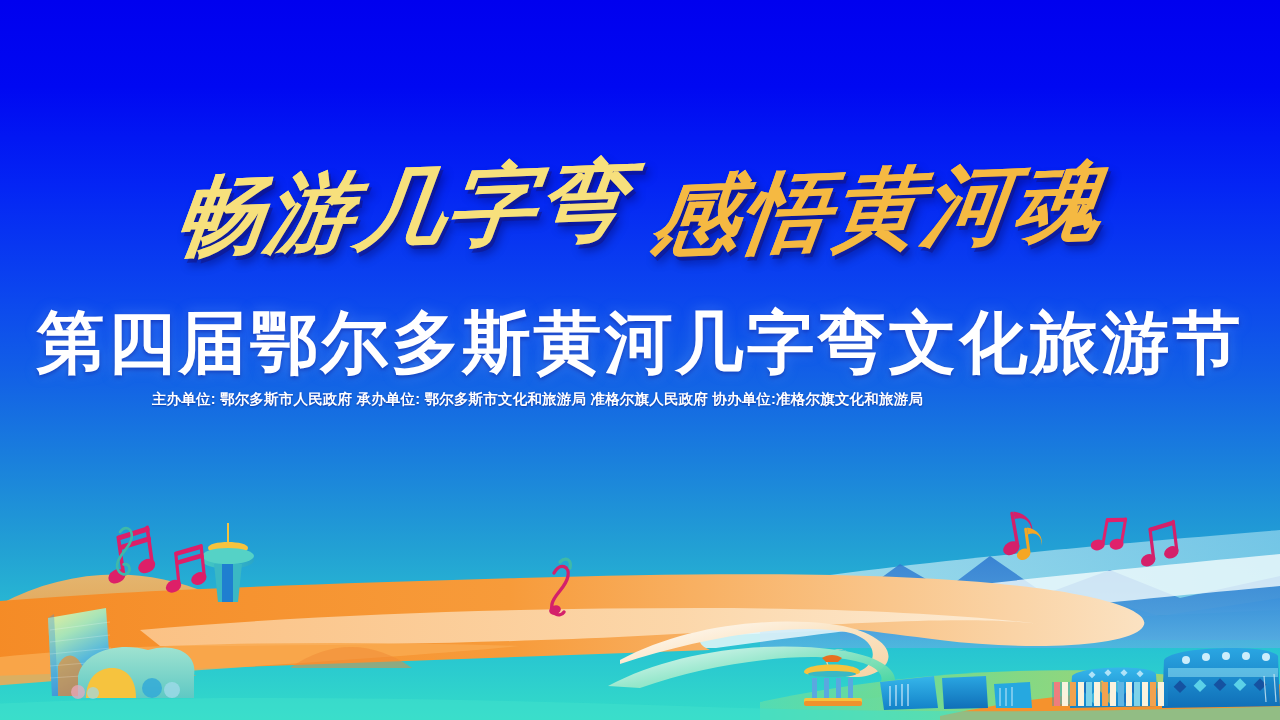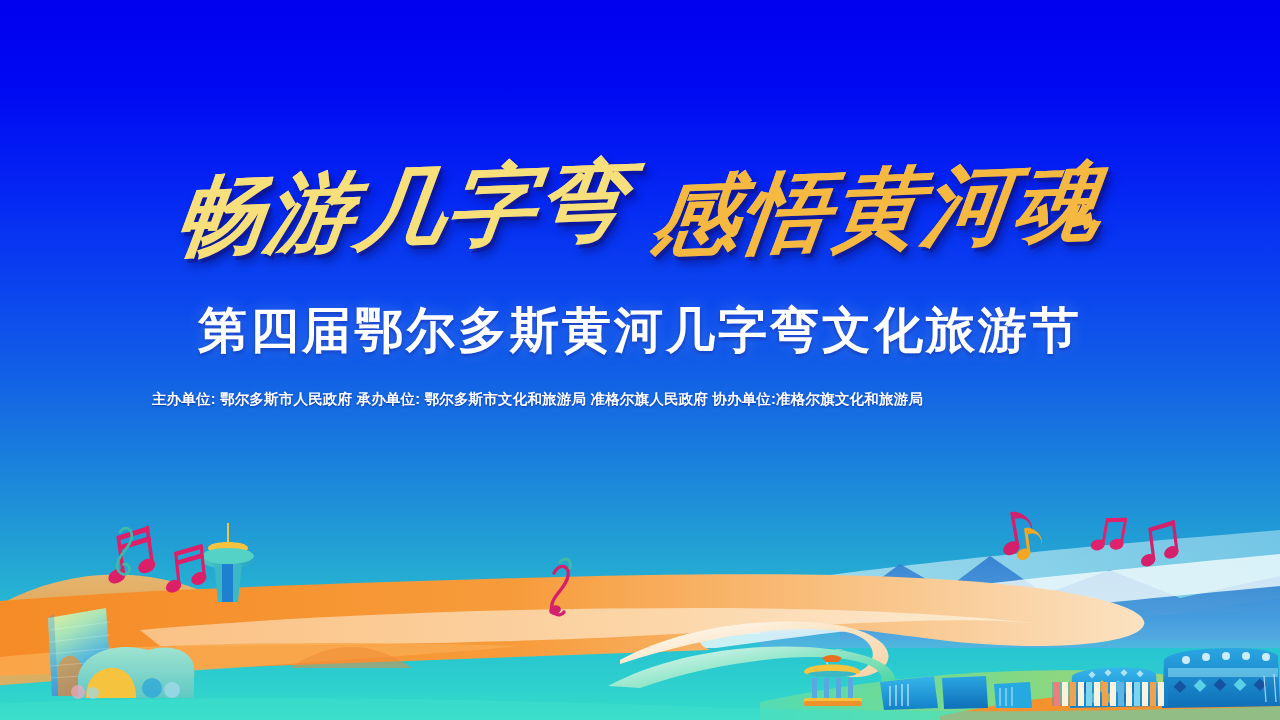--- a/index.html
+++ b/index.html
@@ -79,21 +79,21 @@
     background-clip: text;
   }
 
   .subtitle {
     position: absolute;
     left: 0;
     top: 298px;
     width: 1280px;
     text-align: center;
     font-family: "Liberation Sans", "DejaVu Sans", sans-serif;
-    font-size: 49px;
+    font-size: 68px;
     font-weight: bold;
     letter-spacing: 3px;
     color: #ffffff;
     text-shadow:
       0 2px 4px rgba(0,0,120,0.40),
       0 0 14px rgba(140,190,255,0.35);
     white-space: nowrap;
   }
 
   .credits {

